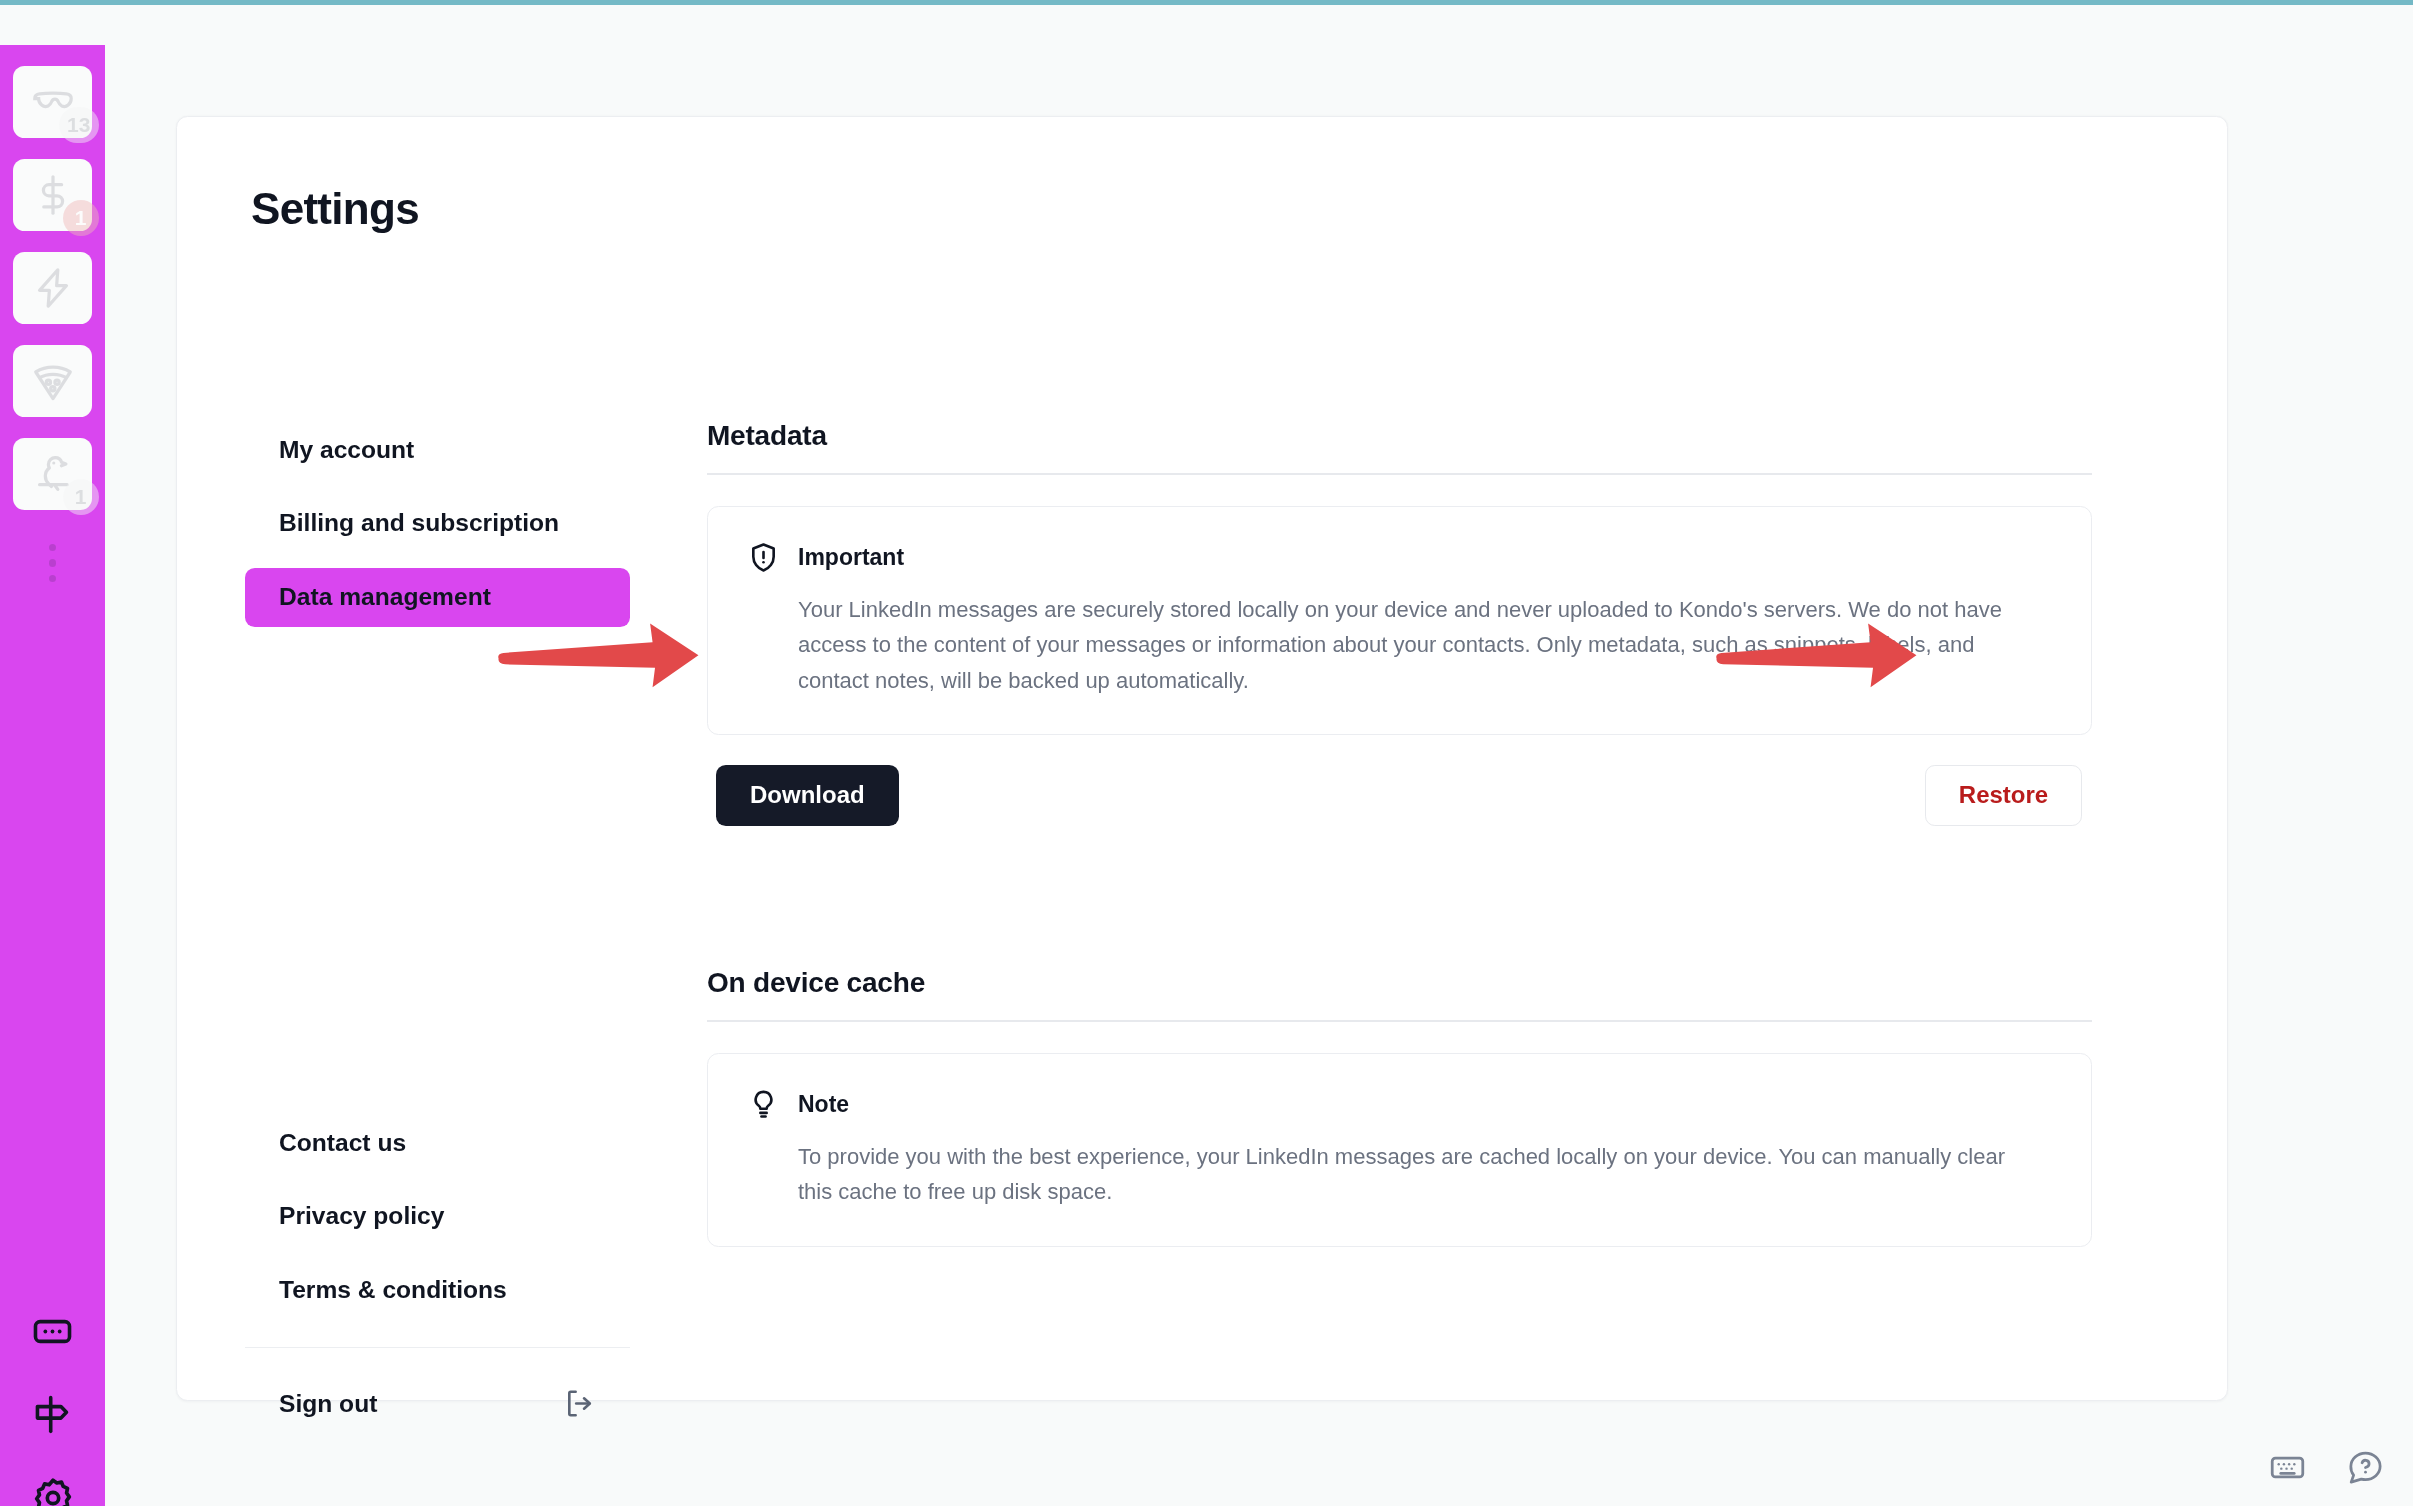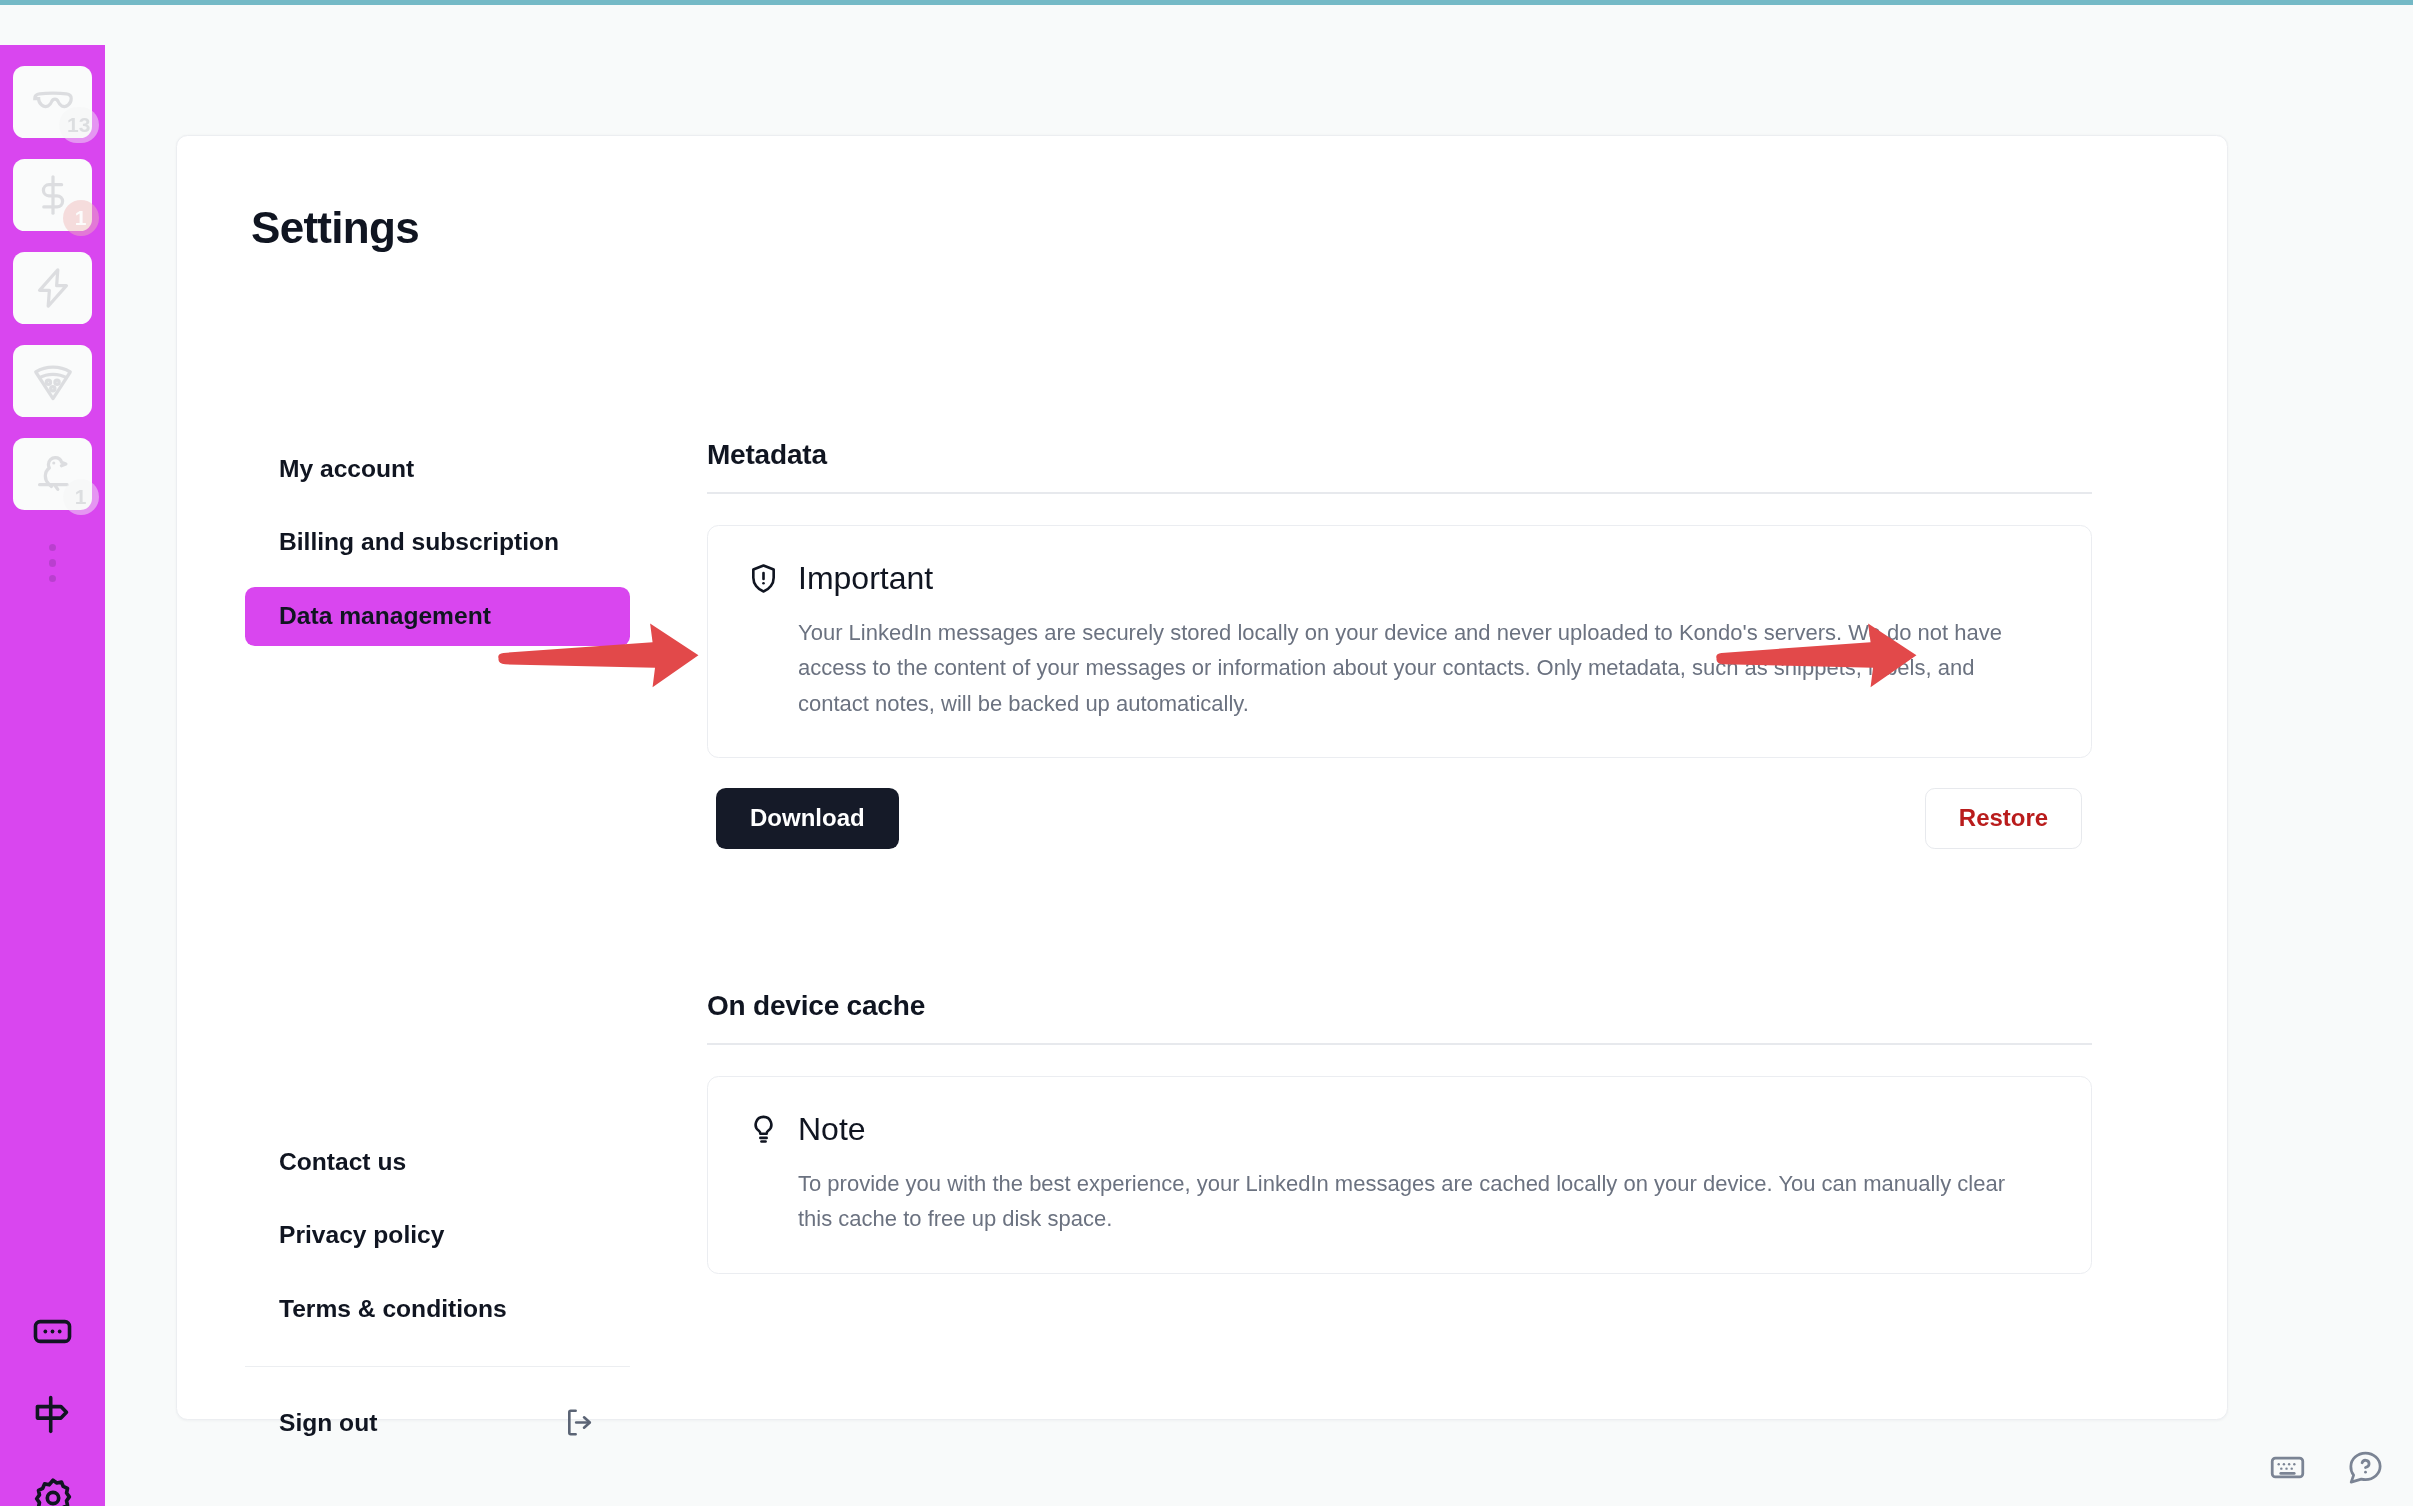--- a/index.html
+++ b/index.html
@@ -96,21 +96,21 @@
   .rail-bottom-btn {
     width: 52px; height: 52px;
     display: flex; align-items: center; justify-content: center;
     cursor: pointer;
   }
 
   
   .card {
     position: absolute;
     left: 176px;
-    top: 135px;
+    top: 116px;
     width: 2052px;
     height: 1285px;
     background: #ffffff;
     border: 0.8px solid #eceef1;
     border-radius: 11.5px;
     box-shadow: 0 0.8px 2.5px rgba(20,25,40,0.04);
   }
 
   .page-title {
     position: absolute;
@@ -199,22 +199,22 @@
     border: 0.8px solid #ebedf1;
     border-radius: 11.5px;
     padding: 34px 39px 36px 39px;
   }
   .callout-head {
     display: flex;
     align-items: center;
     gap: 18px;
   }
   .callout-title {
-    font-size: 32px;
-    font-weight: 400;
+    font-size: 23px;
+    font-weight: 700;
     color: #101521;
   }
   .callout-body {
     margin-top: 18px;
     margin-left: 51px;
     font-size: 22px;
     line-height: 1.62;
     color: #6b7280;
     max-width: 1222px;
   }

